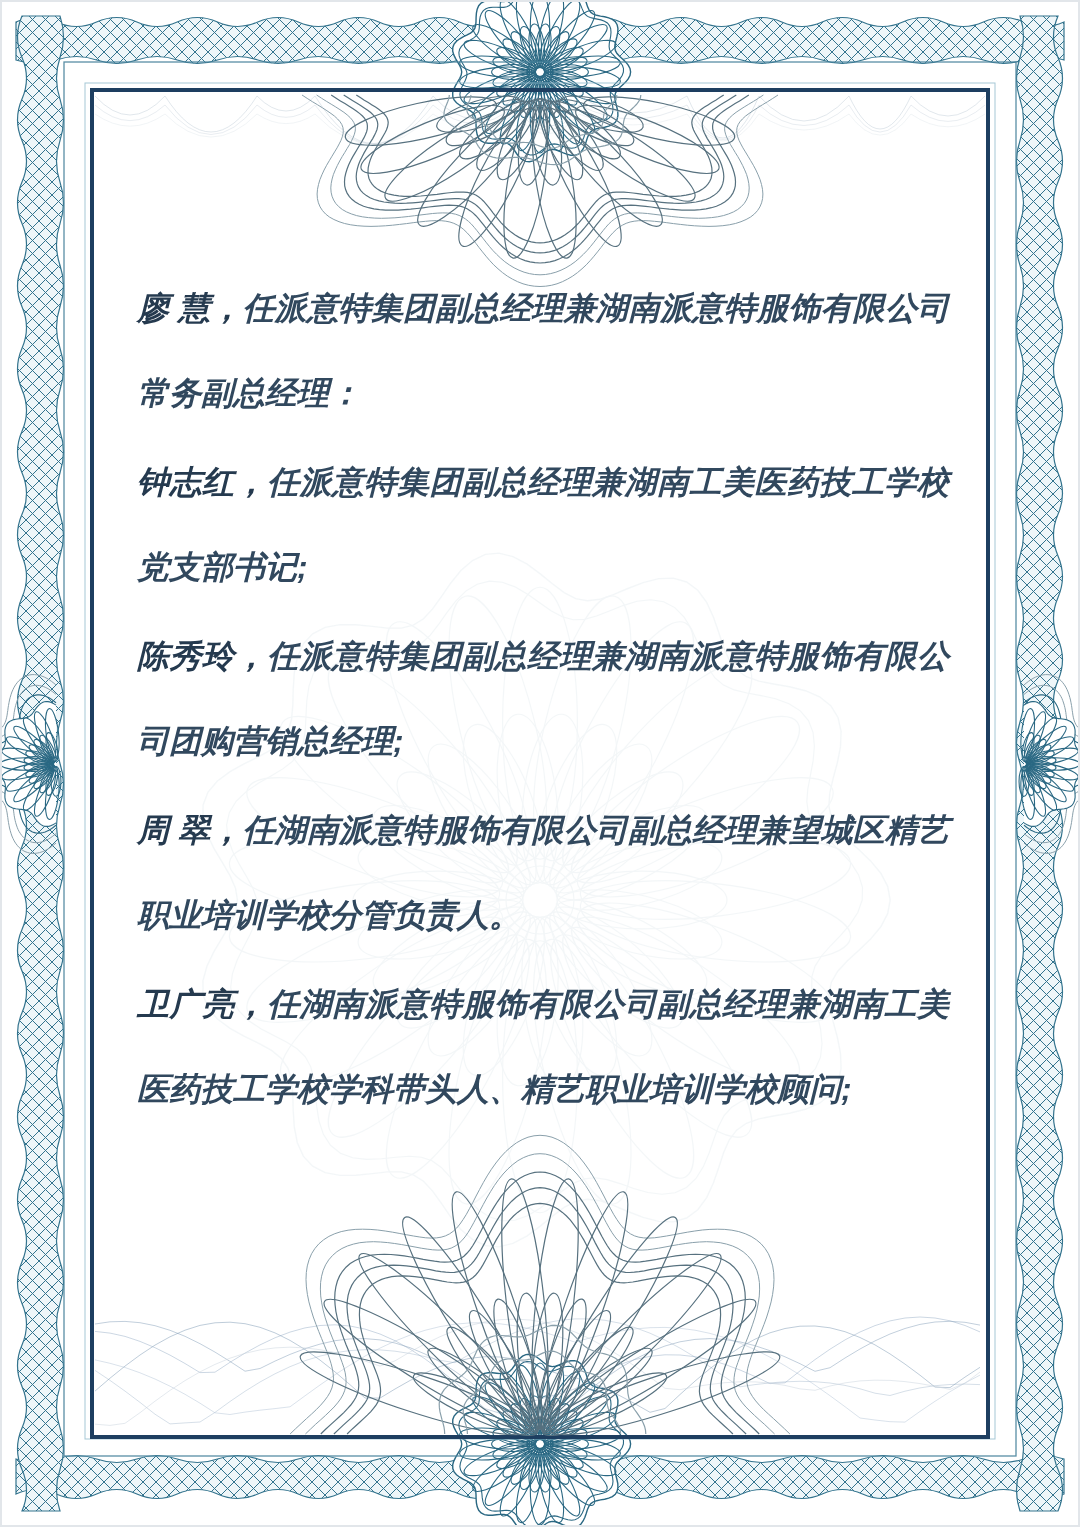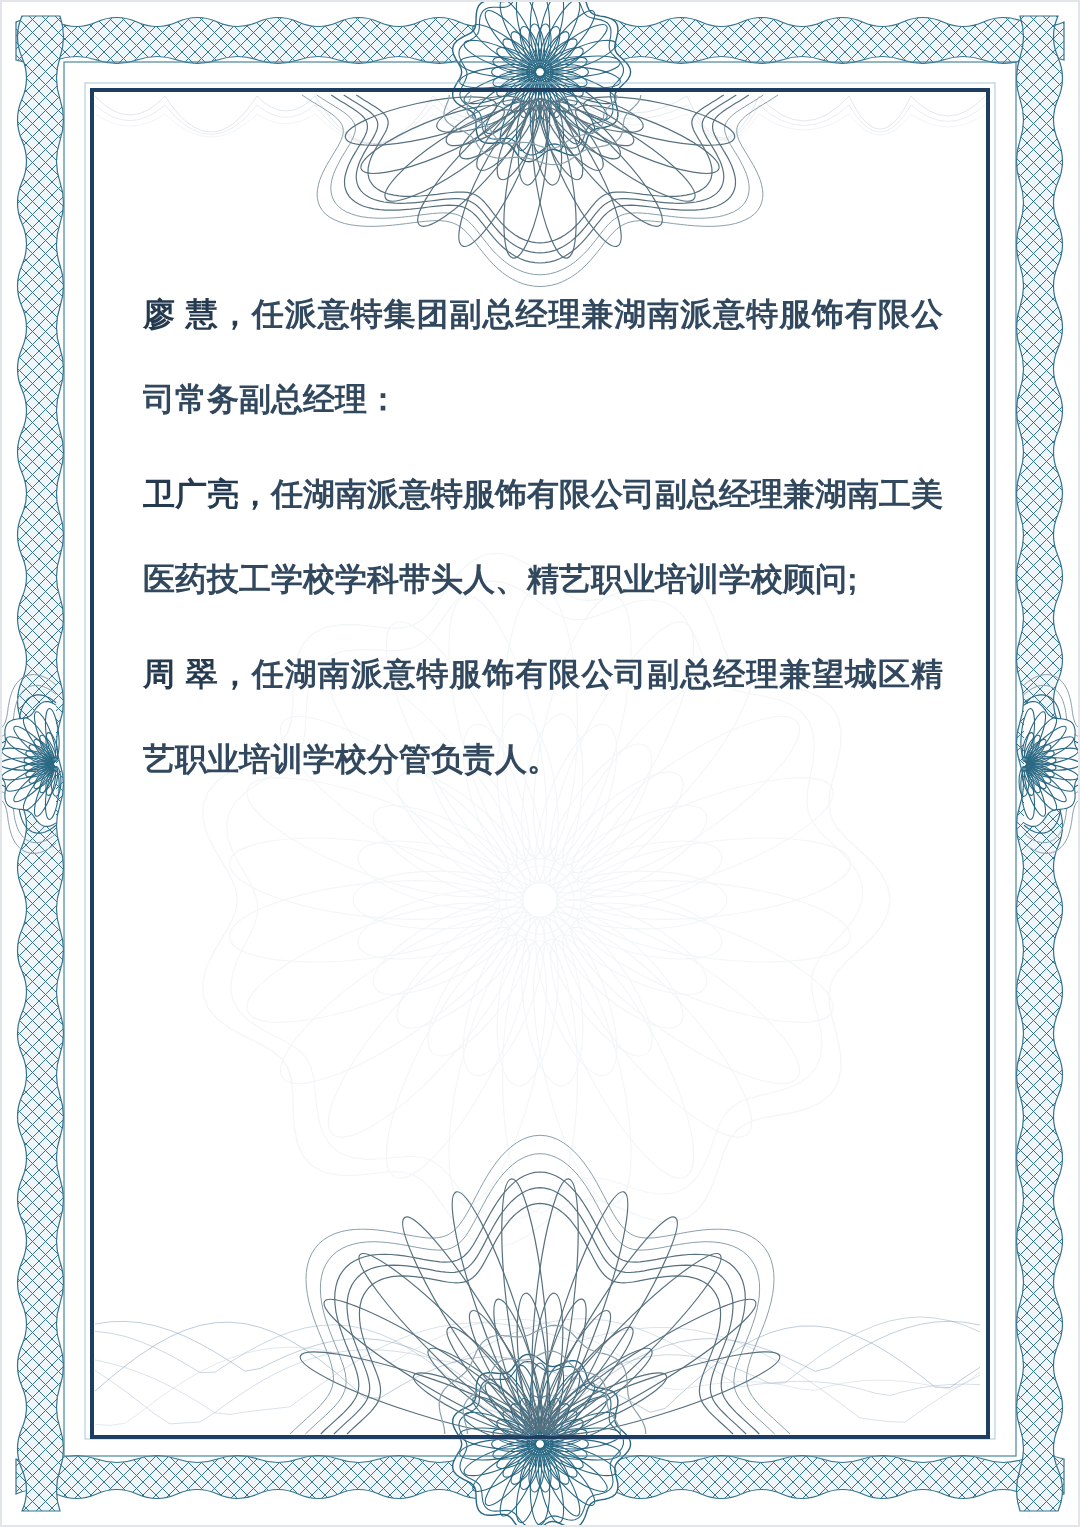--- a/index.html
+++ b/index.html
@@ -14,21 +14,21 @@
   #deco{position:absolute;left:0;top:0;width:1080px;height:1527px;}
   .content{
     position:absolute;left:133px;top:262px;width:820px;
     font-size:32px;line-height:85px;
     color:var(--text-color,#31485e);
     font-weight:600;
     text-align:justify;
     text-justify:inter-character;
     letter-spacing:0;
   }
-  .entry{margin:10px;padding:0;}
+  .entry{margin:4px;padding:0;font-style:italic;}
   .entry .name{font-weight:900;color:var(--name-color,#253a4f);}
 </style>
 </head>
 <body>
 
 <div class="page">
   <svg id="deco" viewBox="0 0 1080 1527" aria-hidden="true">
       <defs>
         <pattern id="mesh" width="13" height="13" patternUnits="userSpaceOnUse">
           <path d="M0 0L13 13M13 0L0 13" stroke="#34748e" stroke-width="1" fill="none"></path>
@@ -358,16 +358,18 @@
         <ellipse cx="0" cy="0" rx="13.86" ry="68.12" transform="translate(492.8 1379.5) rotate(-220.9)"></ellipse>
         <ellipse cx="0" cy="0" rx="13.86" ry="68.12" transform="translate(482.9 1390.9) rotate(-232.9)"></ellipse>
         <ellipse cx="0" cy="0" rx="13.86" ry="68.12" transform="translate(475.5 1404.2) rotate(-245.2)"></ellipse>
         <path d="M645.8 1434.0L645.5 1430.2L644.6 1426.4L643.1 1422.7L641.2 1419.2L639.0 1415.8L636.8 1412.6L634.5 1409.5L632.5 1406.4L630.8 1403.3L629.5 1400.1L628.6 1396.8L627.9 1393.3L627.6 1389.6L627.3 1385.7L627.1 1381.7L626.7 1377.7L625.9 1373.7L624.8 1369.9L623.2 1366.4L621.1 1363.3L618.5 1360.5L615.4 1358.3L612.0 1356.5L608.4 1355.0L604.6 1353.9L600.9 1353.0L597.3 1352.0L593.8 1351.0L590.6 1349.8L587.6 1348.2L584.8 1346.3L582.2 1344.0L579.6 1341.5L577.1 1338.7L574.4 1335.8L571.6 1333.0L568.6 1330.4L565.4 1328.2L562.0 1326.6L558.4 1325.6L554.7 1325.3L551.0 1325.6L547.2 1326.5L543.6 1327.8L540.0 1329.5L536.5 1331.2L533.2 1332.9L529.9 1334.5L526.7 1335.7L523.5 1336.5L520.1 1336.9L516.7 1336.9L513.1 1336.6L509.4 1336.2L505.6 1335.8L501.7 1335.5L497.8 1335.5L494.0 1336.0L490.4 1337.1L487.1 1338.7L484.1 1340.9L481.4 1343.6L479.1 1346.8L477.1 1350.3L475.4 1353.9L473.8 1357.6L472.3 1361.1L470.8 1364.5L469.0 1367.6L467.0 1370.3L464.7 1372.9L462.1 1375.2L459.2 1377.4L456.1 1379.5L452.9 1381.7L449.8 1384.1L446.8 1386.8L444.2 1389.7L442.1 1392.9L440.5 1396.4L439.6 1400.1L439.2 1404.0L439.4 1407.9L440.0 1411.9L441.0 1415.8L442.0 1419.7L443.1 1423.4L444.0 1427.0L444.5 1430.5L444.7 1434.0" stroke="#8aa0ab"></path>
         <path d="M620.6 1434.0L620.4 1431.1L619.7 1428.2L618.5 1425.4L617.1 1422.7L615.4 1420.2L613.7 1417.7L612.0 1415.3L610.5 1413.0L609.2 1410.6L608.2 1408.2L607.5 1405.7L607.0 1403.0L606.7 1400.2L606.5 1397.2L606.3 1394.2L606.0 1391.1L605.5 1388.1L604.6 1385.2L603.4 1382.5L601.8 1380.1L599.8 1378.0L597.5 1376.3L594.9 1374.9L592.1 1373.8L589.2 1373.0L586.4 1372.3L583.6 1371.6L581.0 1370.8L578.6 1369.8L576.3 1368.7L574.2 1367.2L572.2 1365.5L570.2 1363.5L568.2 1361.4L566.2 1359.2L564.1 1357.0L561.8 1355.1L559.3 1353.4L556.7 1352.2L554.0 1351.4L551.2 1351.2L548.3 1351.4L545.5 1352.1L542.7 1353.1L540.0 1354.4L537.4 1355.7L534.8 1357.0L532.3 1358.2L529.9 1359.1L527.4 1359.7L524.9 1360.0L522.3 1360.0L519.5 1359.8L516.7 1359.5L513.8 1359.2L510.8 1359.0L507.9 1359.0L505.0 1359.4L502.2 1360.2L499.7 1361.4L497.4 1363.1L495.3 1365.2L493.6 1367.6L492.1 1370.2L490.8 1373.0L489.6 1375.8L488.4 1378.5L487.2 1381.0L485.9 1383.4L484.4 1385.5L482.7 1387.4L480.7 1389.2L478.5 1390.8L476.1 1392.5L473.7 1394.2L471.3 1396.0L469.0 1398.0L467.0 1400.2L465.4 1402.7L464.2 1405.3L463.5 1408.2L463.2 1411.1L463.4 1414.1L463.8 1417.2L464.6 1420.2L465.4 1423.1L466.2 1425.9L466.8 1428.7L467.3 1431.4L467.4 1434.0" stroke="#8aa0ab"></path>
       </g>
     </svg>
 
   <div class="content">
     <p class="entry"><span class="name">廖 慧，</span><span class="title">任派意特集团副总经理兼湖南派意特服饰有限公司常务副总经理：</span></p>
+    <p class="entry"><span class="name">钟志红，</span><span class="title">任派意特集团副总经理兼湖南工美医药技工学校党支部书记;</span></p>
+    <p class="entry"><span class="name">陈秀玲，</span><span class="title">任派意特集团副总经理兼湖南派意特服饰有限公司团购营销总经理;</span></p>
+    <p class="entry"><span class="name">周 翠，</span><span class="title">任湖南派意特服饰有限公司副总经理兼望城区精艺职业培训学校分管负责人。</span></p>
     <p class="entry"><span class="name">卫广亮，</span><span class="title">任湖南派意特服饰有限公司副总经理兼湖南工美医药技工学校学科带头人、精艺职业培训学校顾问;</span></p>
-    <p class="entry"><span class="name">周 翠，</span><span class="title">任湖南派意特服饰有限公司副总经理兼望城区精艺职业培训学校分管负责人。</span></p>
   </div>
 </div>
 
 </body></html>

